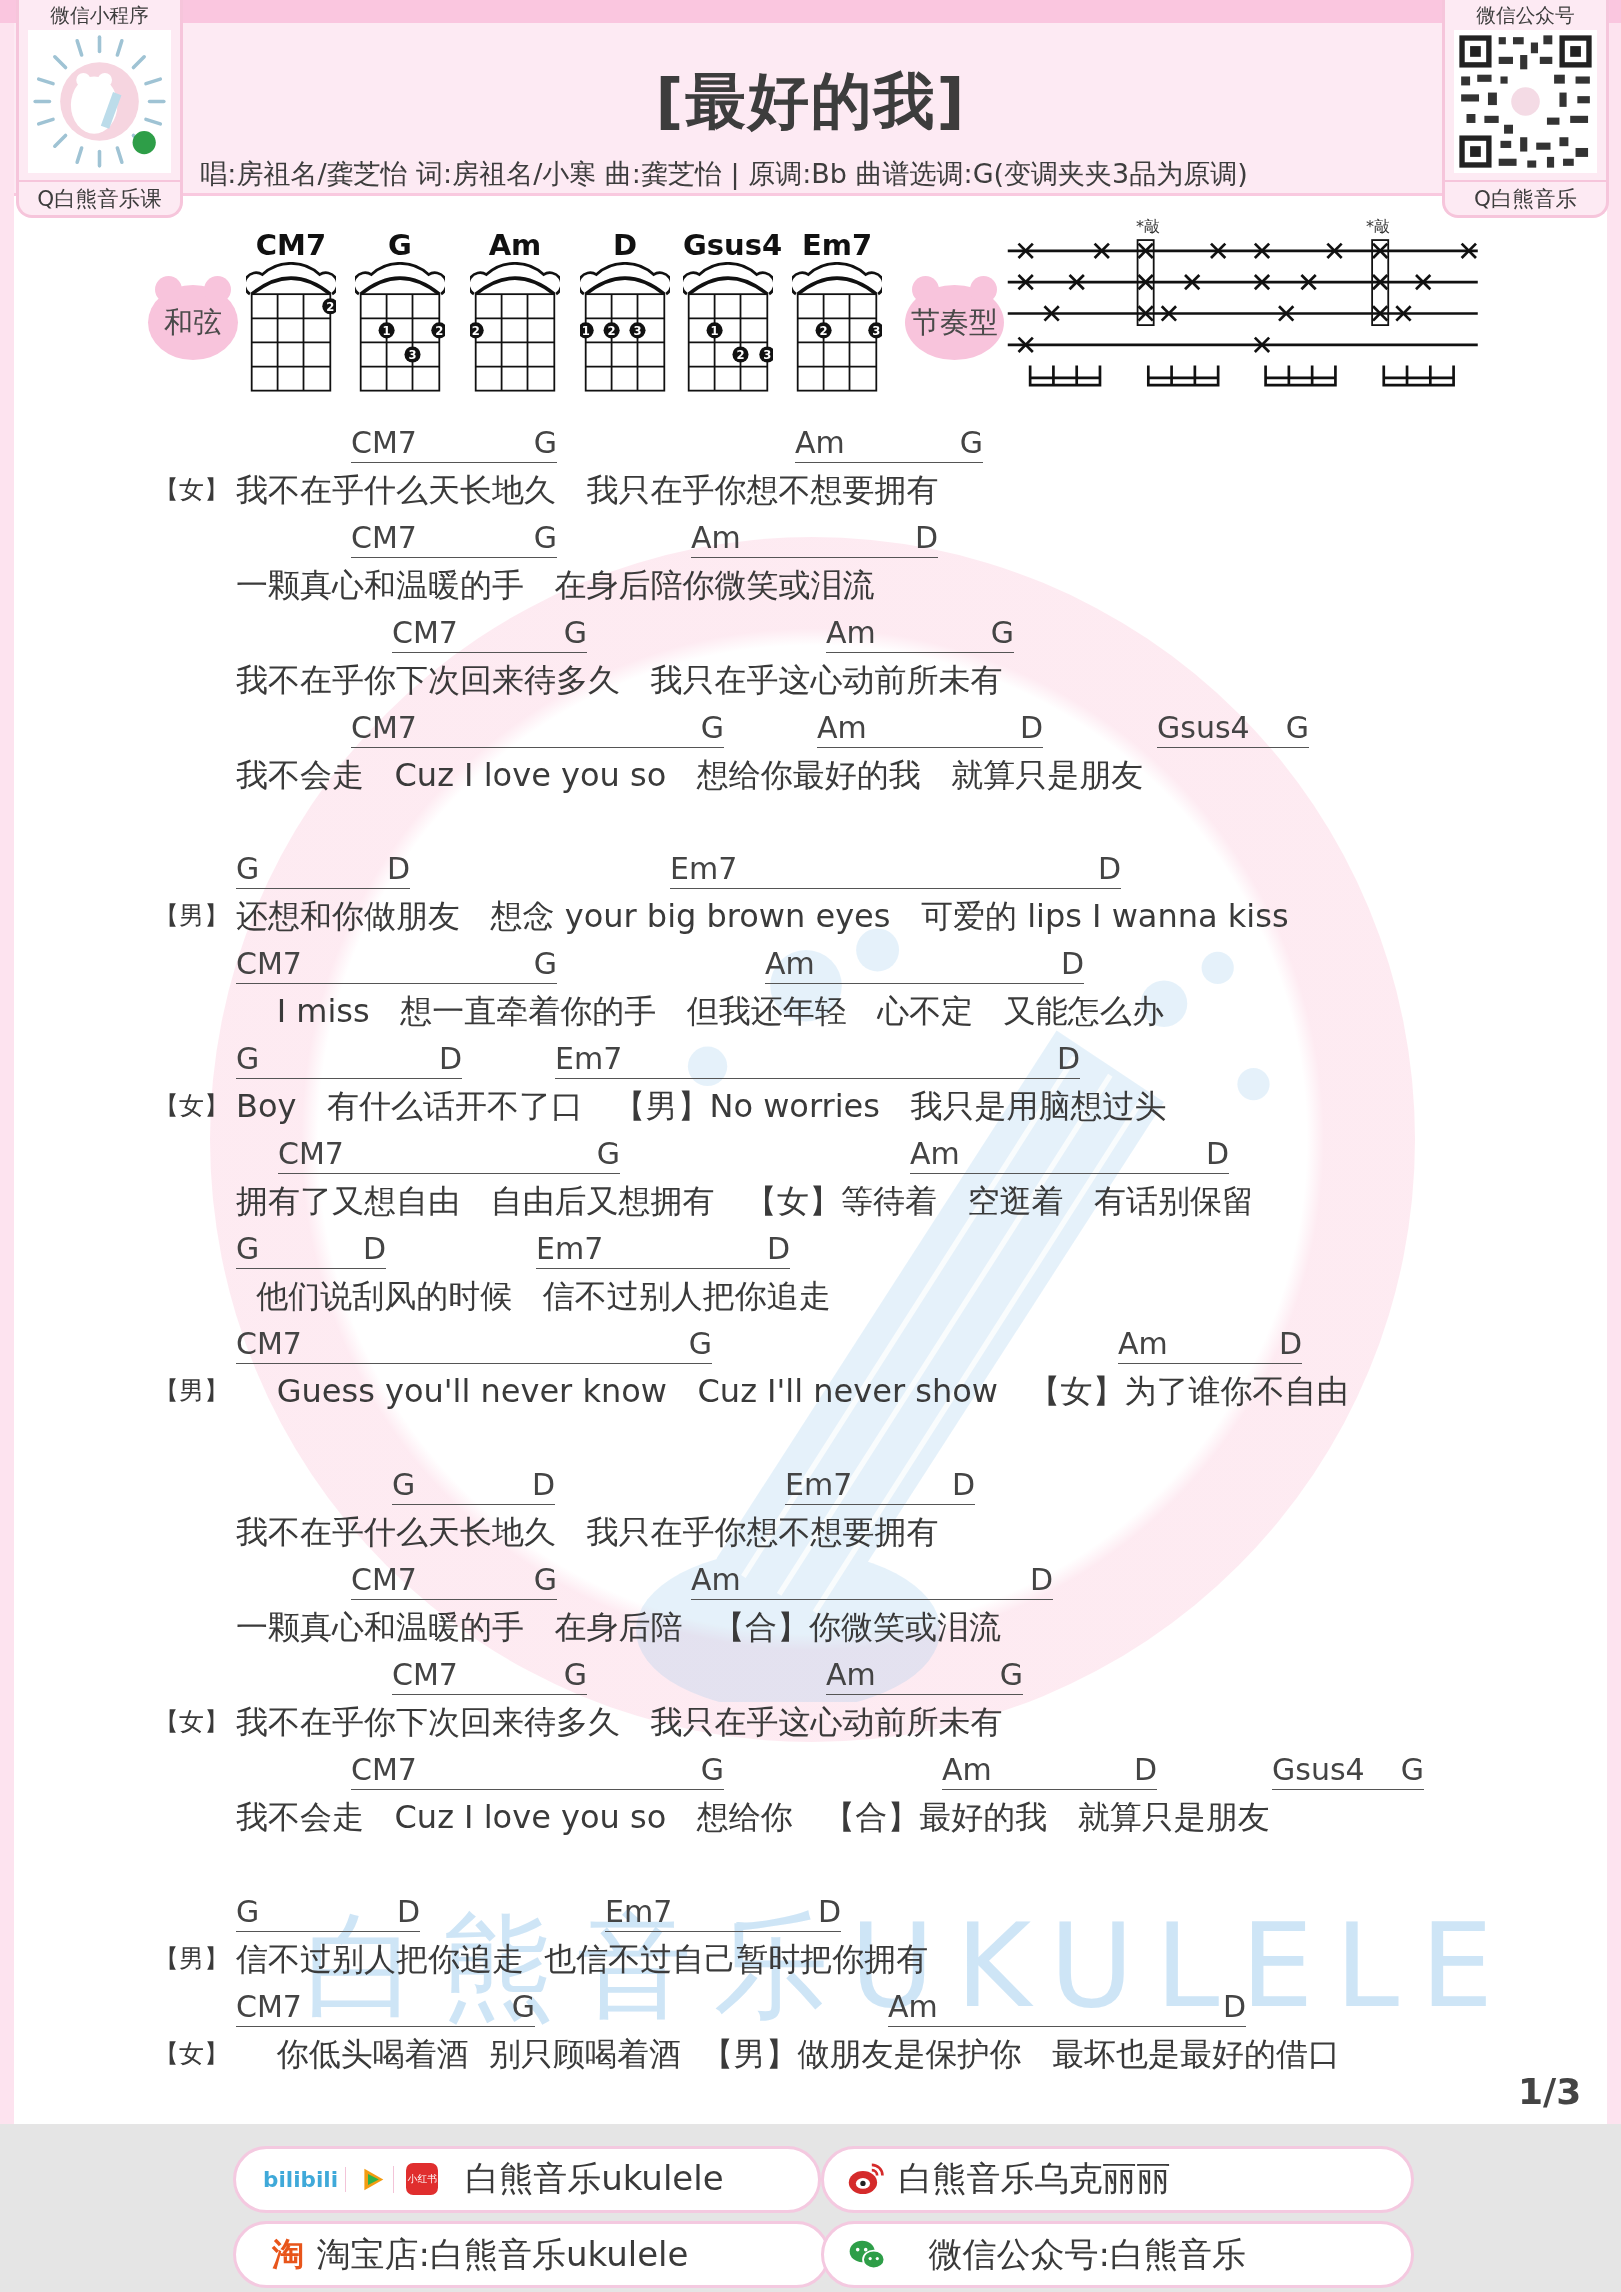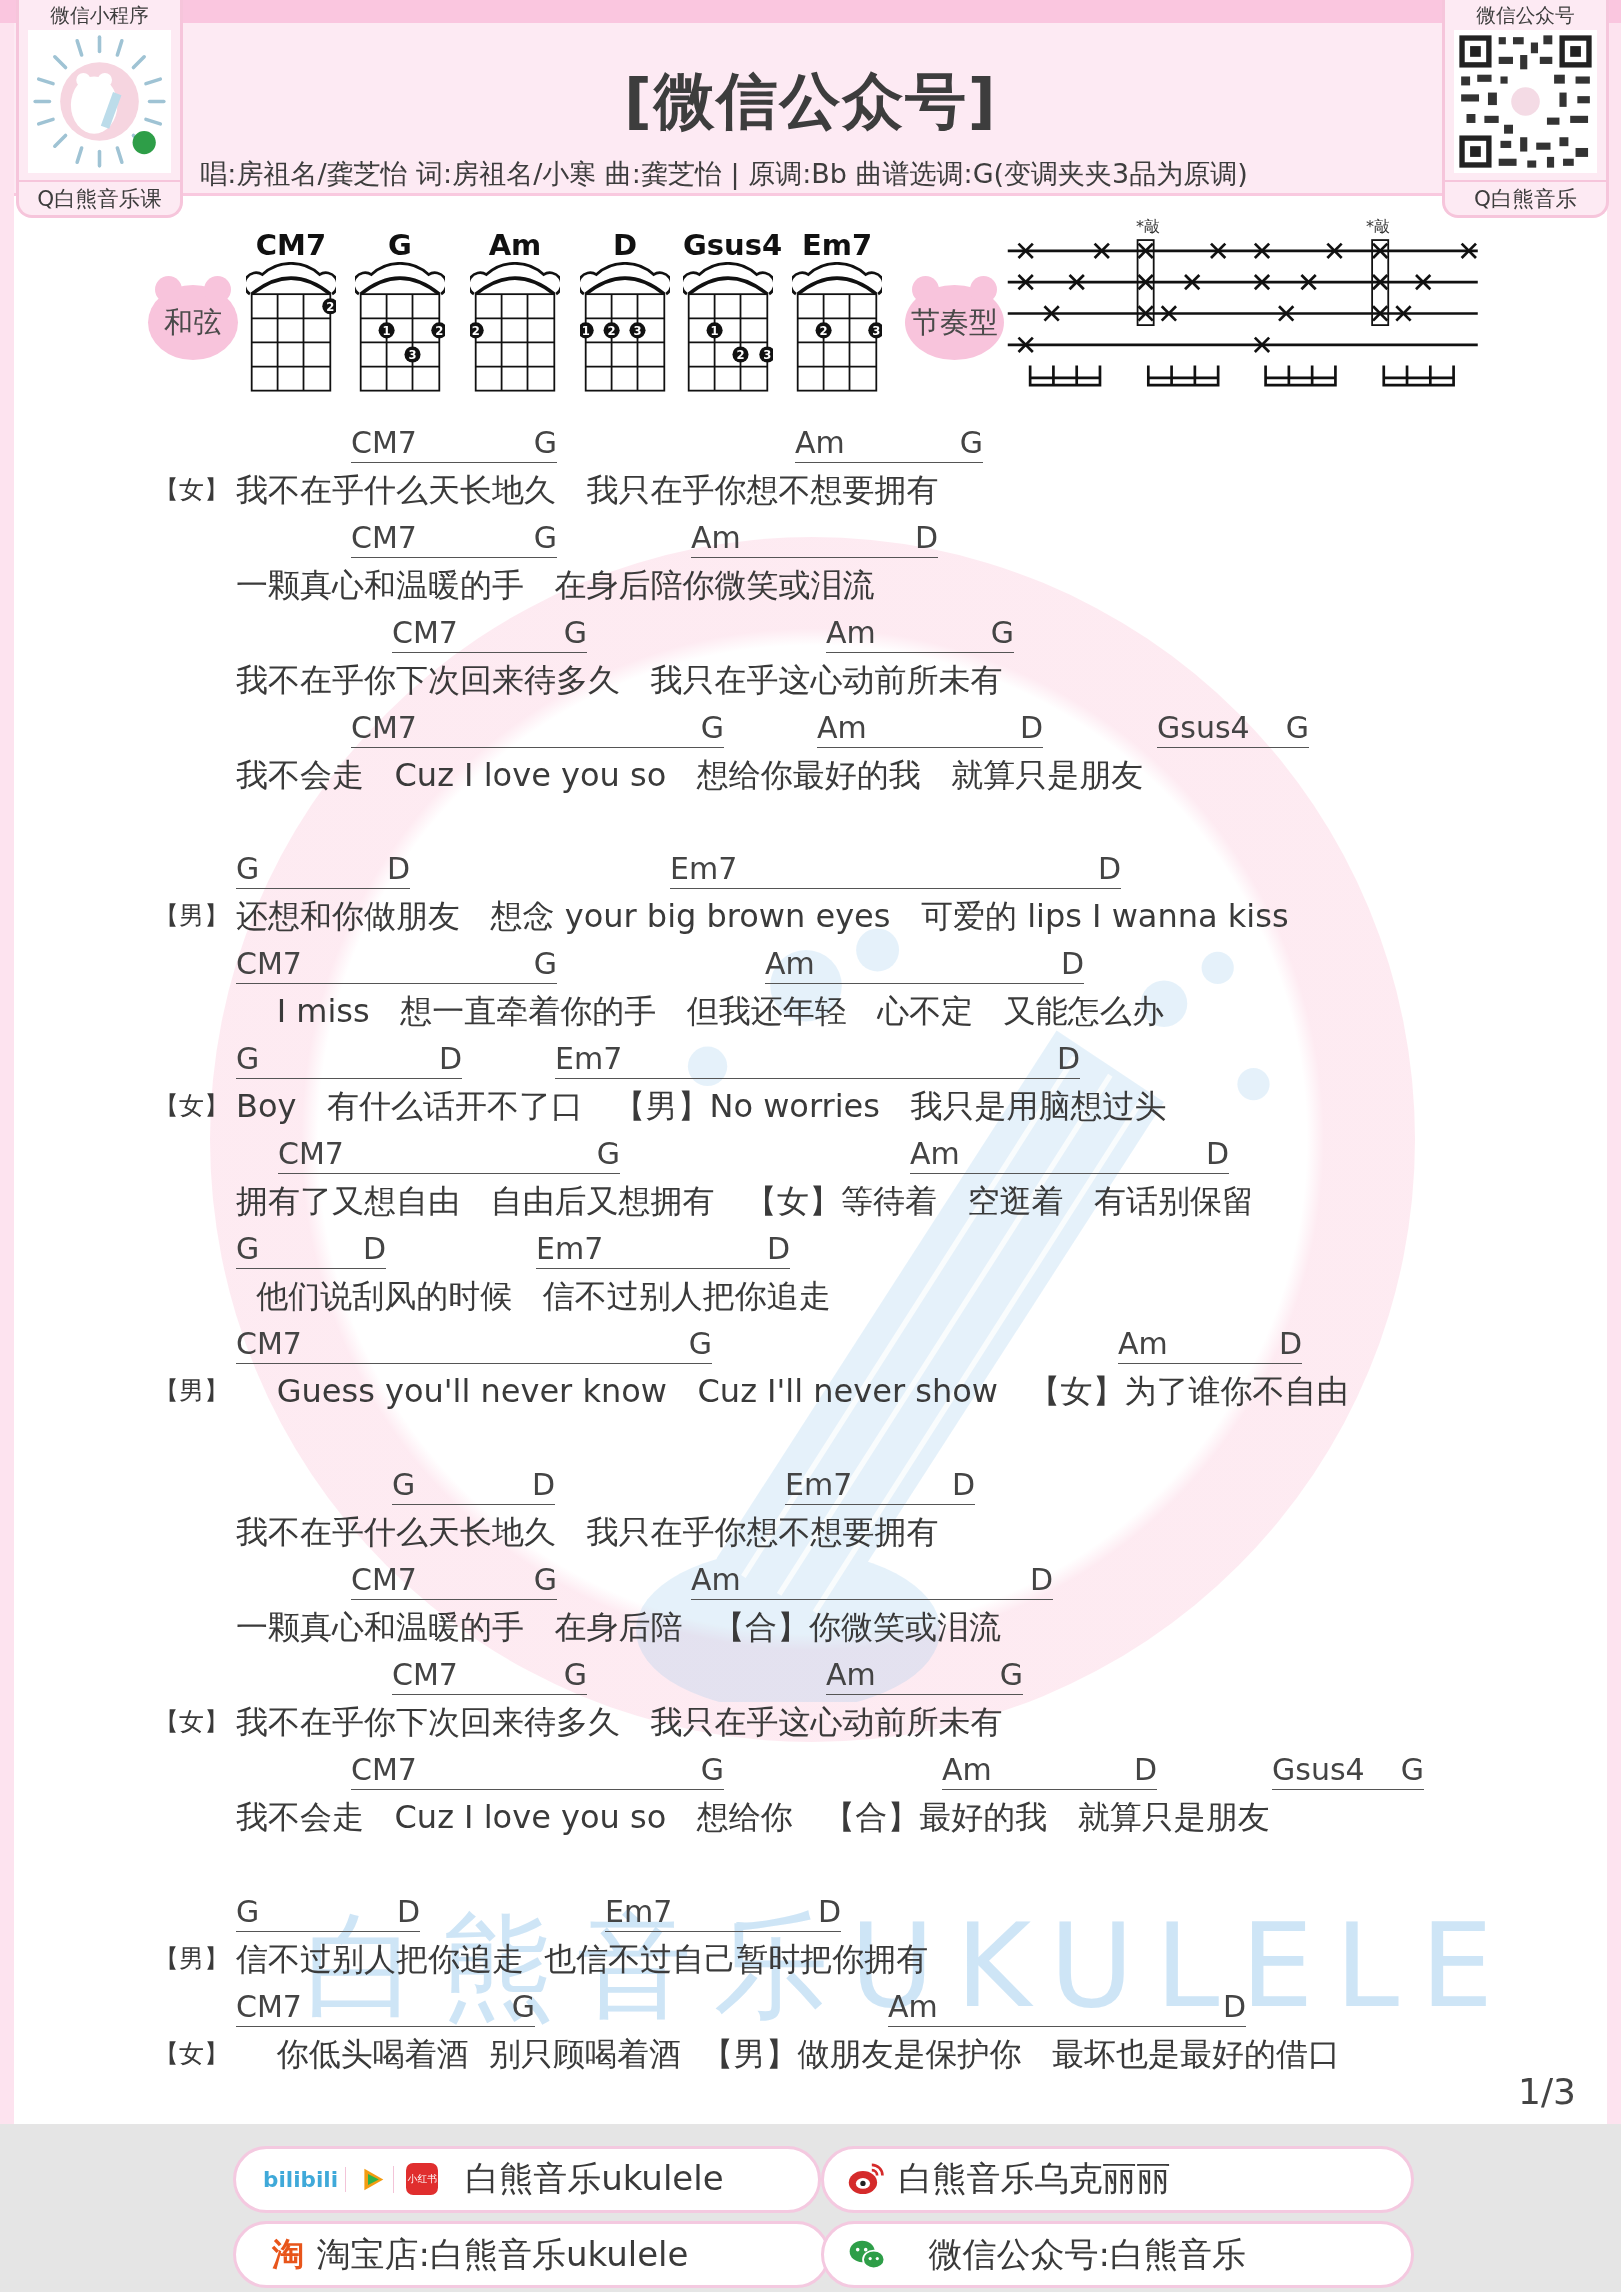--- a/index.html
+++ b/index.html
@@ -72,21 +72,21 @@
   .text-row { position: absolute; top: 48px; left: 236px; font-size: 32px; color: #3a3a3a; white-space: pre; }
   .role { position: absolute; top: 52px; left: 154px; font-size: 25px; color: #3a3a3a; white-space: pre; }
 
   .watermark-circle {
     position: absolute; left: 210px; top: 537px; width: 1205px; height: 1205px; border-radius: 50%;
     background: radial-gradient(circle, rgba(255,255,255,0) 58%, rgba(253,226,236,0.7) 60%, rgba(253,226,236,0.7) 100%);
   }
   .watermark-text {
     position: absolute; left: 304px; top: 1890px; font-size: 115px; color: rgba(173,212,240,0.6); letter-spacing: 21.5px; white-space: nowrap;
   }
-  .page-num { position: absolute; left: 1518px; top: 2071px; font-size: 36px; color: #444; }
+  .page-num { position: absolute; left: 1518px; top: 2071px; font-size: 36px; color: #444; font-weight: bold; }
 
   .footer { position: absolute; left: 0; top: 2124px; width: 1622px; height: 168px; background: #e5e5e5; }
   .pill {
     position: absolute; height: 61px; background: #fff; border: 3.6px solid #f4c9e0; border-radius: 34px;
     display: flex; align-items: center; font-size: 34px; color: #3a3a3a; white-space: nowrap;
   }
   .pill .ic { margin-right: 12.5px; display: inline-flex; align-items: center; }
 </style>
 </head>
 <body>
@@ -109,21 +109,21 @@
   </g>
   <g stroke="#fff" stroke-width="6" opacity="0.8">
     <line x1="500" y1="180" x2="130" y2="760"></line>
       <line x1="540" y1="200" x2="170" y2="780"></line>
       <line x1="580" y1="220" x2="210" y2="800"></line>
   </g>
 </svg>
 <div class="watermark-text">白熊音乐UKULELE</div>
 
 <div class="header">
-  <div class="song-title">[微信公众号]</div>
+  <div class="song-title">[最好的我]</div>
   <div class="song-meta">唱:房祖名/龚芝怡 词:房祖名/小寒 曲:龚芝怡 | 原调:Bb 曲谱选调:G(变调夹夹3品为原调)</div>
 </div>
 
 <div class="qr-card qr-left">
   <div class="cap">微信小程序</div>
   <svg class="qr" width="143" height="143" viewBox="0 0 160 160">
     <g stroke="#9fc3d4" stroke-width="4" stroke-linecap="round">
       <line x1="80" y1="8" x2="80" y2="24"></line>
         <line x1="80" y1="136" x2="80" y2="152"></line>
         <line x1="8" y1="80" x2="24" y2="80"></line>

